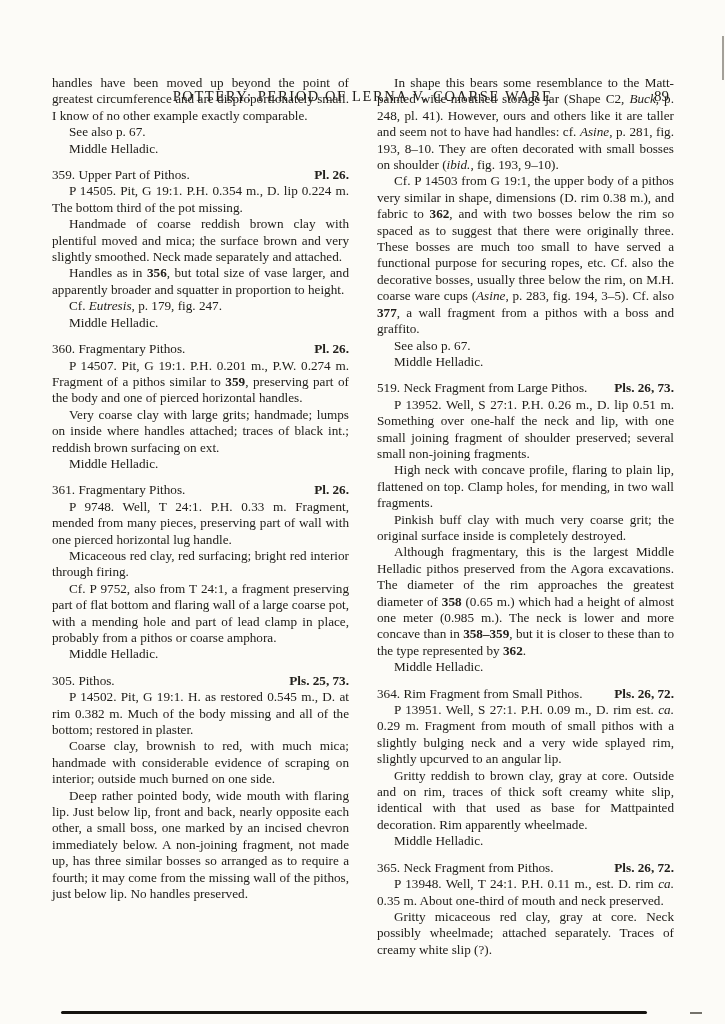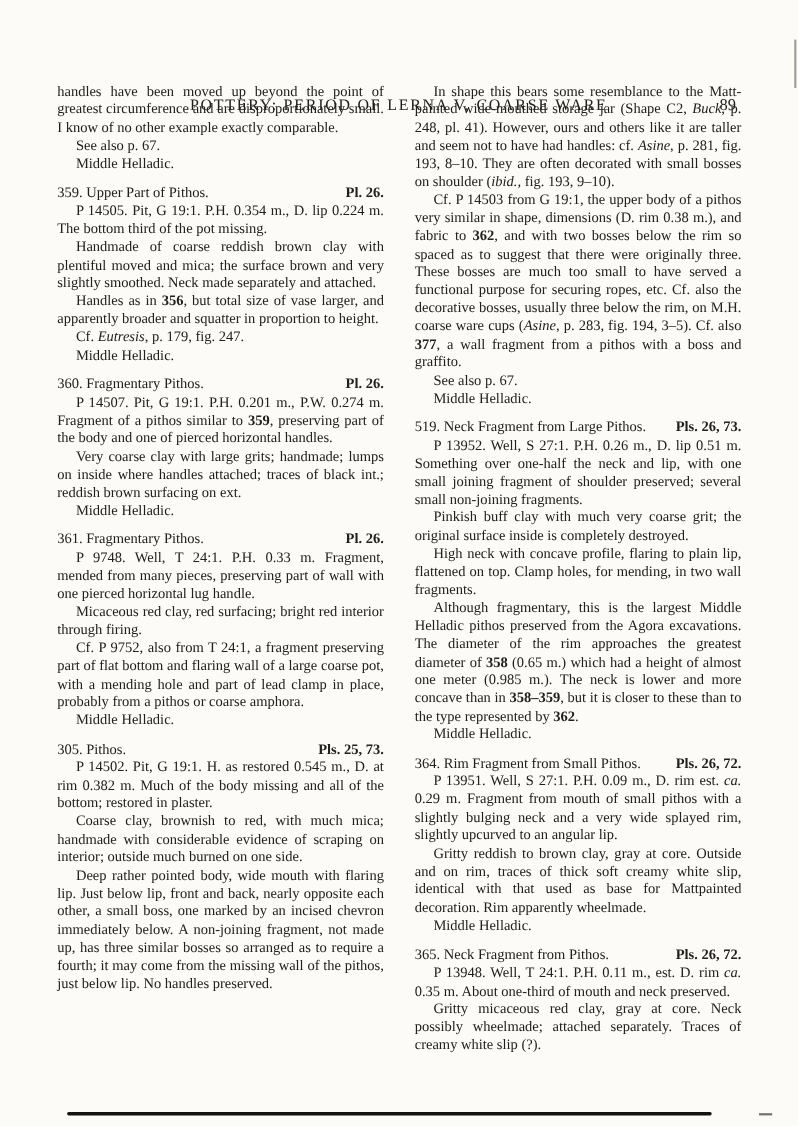--- a/index.html
+++ b/index.html
@@ -126,22 +126,22 @@
   <div class="column">
       <p class="para indent">In shape this bears some resemblance to the Matt-painted wide-mouthed storage jar (Shape C2, <i>Buck</i>, p. 248, pl. 41). However, ours and others like it are taller and seem not to have had handles: cf. <i>Asine</i>, p. 281, fig. 193, 8–10. They are often decorated with small bosses on shoulder (<i>ibid.</i>, fig. 193, 9–10).</p>
       <p class="para indent">Cf. P 14503 from G 19:1, the upper body of a pithos very similar in shape, dimensions (D. rim 0.38 m.), and fabric to <b>362</b>, and with two bosses below the rim so spaced as to suggest that there were originally three. These bosses are much too small to have served a functional purpose for securing ropes, etc. Cf. also the decorative bosses, usually three below the rim, on M.H. coarse ware cups (<i>Asine</i>, p. 283, fig. 194, 3–5). Cf. also <b>377</b>, a wall fragment from a pithos with a boss and graffito.</p>
       <p class="para indent">See also p. 67.</p>
       <p class="para indent">Middle Helladic.</p>
       <div class="entry-heading">
         <span class="entry-title">519. Neck Fragment from Large Pithos.</span>
         <span class="entry-plate">Pls. 26, 73.</span>
       </div>
       <p class="para indent">P 13952. Well, S 27:1. P.H. 0.26 m., D. lip 0.51 m. Something over one-half the neck and lip, with one small joining fragment of shoulder preserved; several small non-joining fragments.</p>
+      <p class="para indent">High neck with concave profile, flaring to plain lip, flattened on top. Clamp holes, for mending, in two wall fragments.</p>
       <p class="para indent">Pinkish buff clay with much very coarse grit; the original surface inside is completely destroyed.</p>
-      <p class="para indent">High neck with concave profile, flaring to plain lip, flattened on top. Clamp holes, for mending, in two wall fragments.</p>
       <p class="para indent">Although fragmentary, this is the largest Middle Helladic pithos preserved from the Agora excavations. The diameter of the rim approaches the greatest diameter of <b>358</b> (0.65 m.) which had a height of almost one meter (0.985 m.). The neck is lower and more concave than in <b>358–359</b>, but it is closer to these than to the type represented by <b>362</b>.</p>
       <p class="para indent">Middle Helladic.</p>
       <div class="entry-heading">
         <span class="entry-title">364. Rim Fragment from Small Pithos.</span>
         <span class="entry-plate">Pls. 26, 72.</span>
       </div>
       <p class="para indent">P 13951. Well, S 27:1. P.H. 0.09 m., D. rim est. <i>ca.</i> 0.29 m. Fragment from mouth of small pithos with a slightly bulging neck and a very wide splayed rim, slightly upcurved to an angular lip.</p>
       <p class="para indent">Gritty reddish to brown clay, gray at core. Outside and on rim, traces of thick soft creamy white slip, identical with that used as base for Mattpainted decoration. Rim apparently wheelmade.</p>
       <p class="para indent">Middle Helladic.</p>
       <div class="entry-heading">

